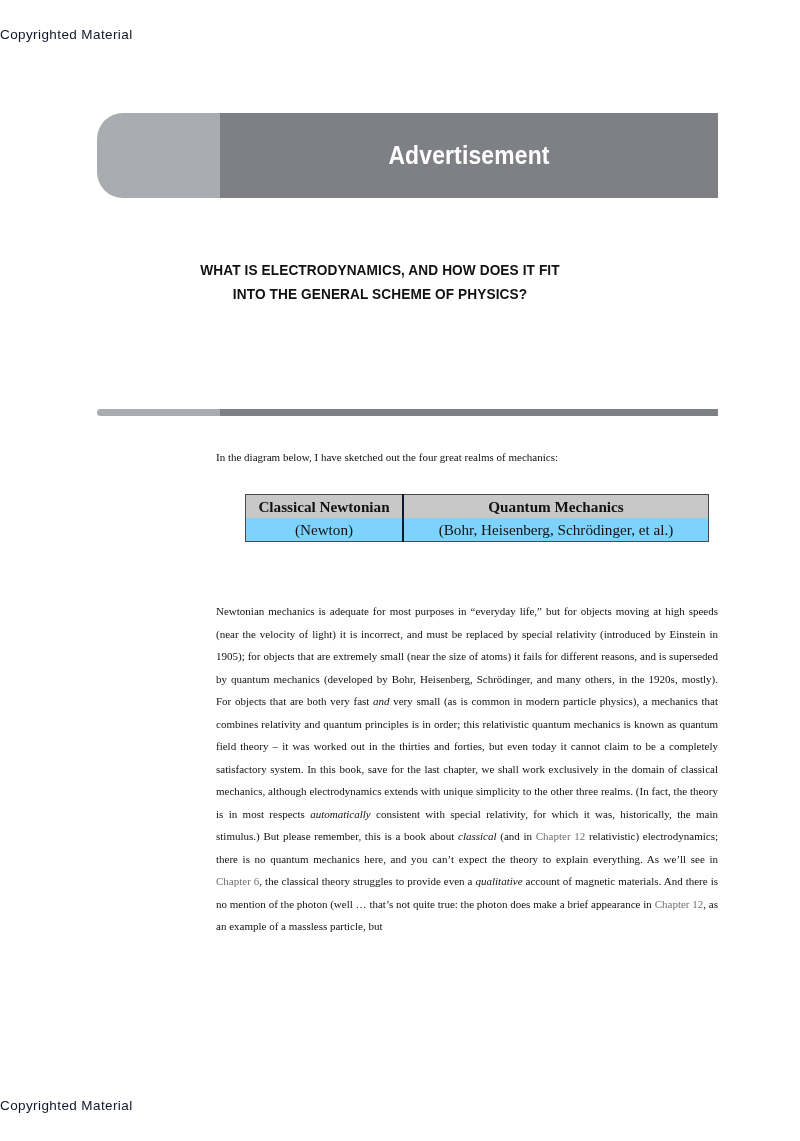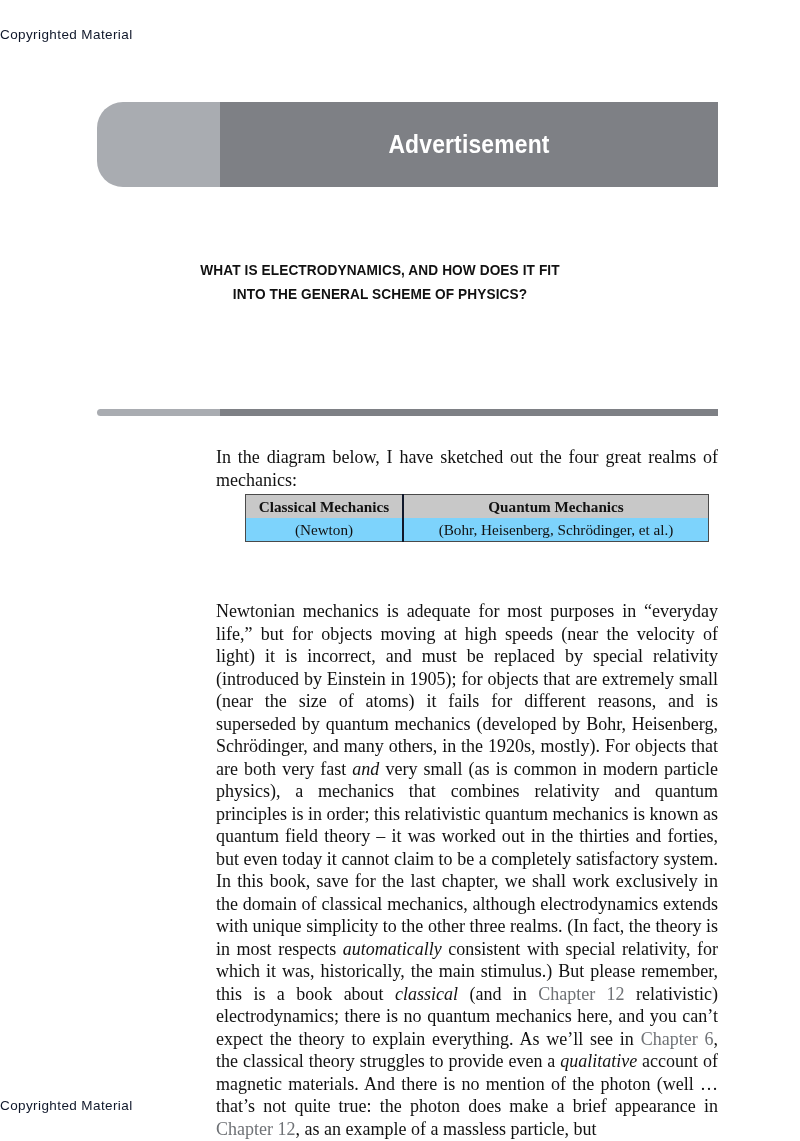--- a/index.html
+++ b/index.html
@@ -34,21 +34,21 @@
     color: #0f172a;
     user-select: none;
   }
   .watermark-top { top: 27px; }
   .watermark-bottom { top: 1098px; }
 
   
   .banner {
     position: absolute;
     left: 97px;
-    top: 102px;
+    top: 113px;
     width: 621px;
     height: 68px;
   }
   .banner-left {
     position: absolute;
     left: 0;
     top: 0;
     width: 124px;
     height: 85px;
     background: #a9acb1;
@@ -143,21 +143,21 @@
 
   
   .body-col {
     position: absolute;
     left: 216px;
     width: 502px;
   }
   .para {
     text-align: justify;
     text-justify: inter-word;
-    font-size: 18px;
+    font-size: 11px;
     line-height: 22.5px;
     color: #111111;
     margin: 0;
   }
   .para-intro { top: 446px; }
   .para-main  { top: 600px; }
 
   .ital { font-style: italic; }
   .xref { color: #6f7276; }
 
@@ -211,21 +211,21 @@
   <div class="section-rule">
     <div class="rule-left"></div>
     <div class="rule-right"></div>
   </div>
 
   <p class="para para-intro body-col">In the diagram below, I have sketched out the four great realms of mechanics:</p>
 
   <table class="realms-table">
     <tbody>
         <tr class="row-title">
-          <td class="col-a">Classical Mechanics</td>
+          <td class="col-a">Classical Newtonian</td>
           <td class="col-b">Quantum Mechanics</td>
         </tr>
         <tr class="row-name">
           <td class="col-a">(Newton)</td>
           <td class="col-b">(Bohr, Heisenberg, Schrödinger, et al.)</td>
         </tr>
       </tbody>
   </table>
 
   <p class="para para-main body-col"><span>Newtonian mechanics is adequate for most purposes in “everyday life,” but for objects moving at high speeds (near the velocity of light) it is incorrect, and must be replaced by special relativity (introduced by Einstein in 1905); for objects that are extremely small (near the size of atoms) it fails for different reasons, and is superseded by quantum mechanics (developed by Bohr, Heisenberg, Schrödinger, and many others, in the 1920s, mostly). For objects that are both very fast </span><span class="ital">and</span><span> very small (as is common in modern particle physics), a mechanics that combines relativity and quantum principles is in order; this relativistic quantum mechanics is known as quantum field theory – it was worked out in the thirties and forties, but even today it cannot claim to be a completely satisfactory system. In this book, save for the last chapter, we shall work exclusively in the domain of classical mechanics, although electrodynamics extends with unique simplicity to the other three realms. (In fact, the theory is in most respects </span><span class="ital">automatically</span><span> consistent with special relativity, for which it was, historically, the main stimulus.) But please remember, this is a book about </span><span class="ital">classical</span><span> (and in </span><span class="xref">Chapter 12</span><span> relativistic) electrodynamics; there is no quantum mechanics here, and you can’t expect the theory to explain everything. As we’ll see in </span><span class="xref">Chapter 6</span><span>, the classical theory struggles to provide even a </span><span class="ital">qualitative</span><span> account of magnetic materials. And there is no mention of the photon (well … that’s not quite true: the photon does make a brief appearance in </span><span class="xref">Chapter 12</span><span>, as an example of a massless particle, but</span></p>

